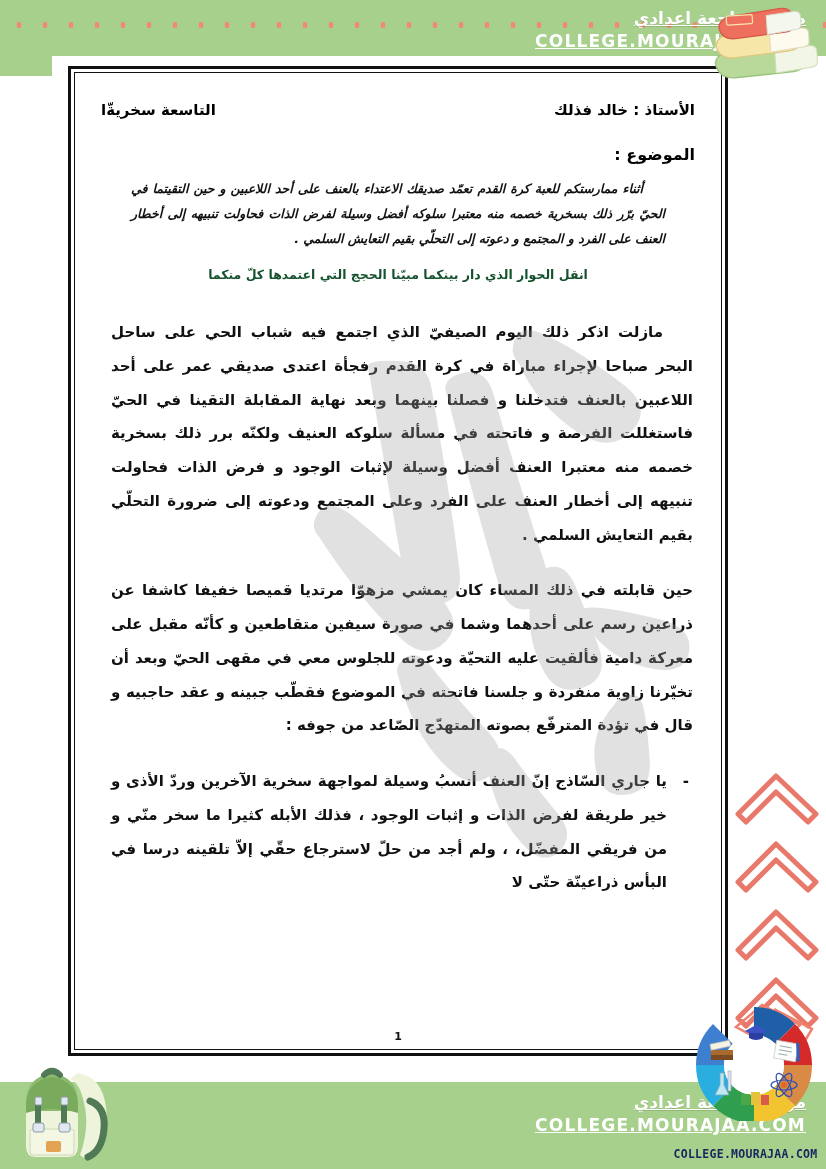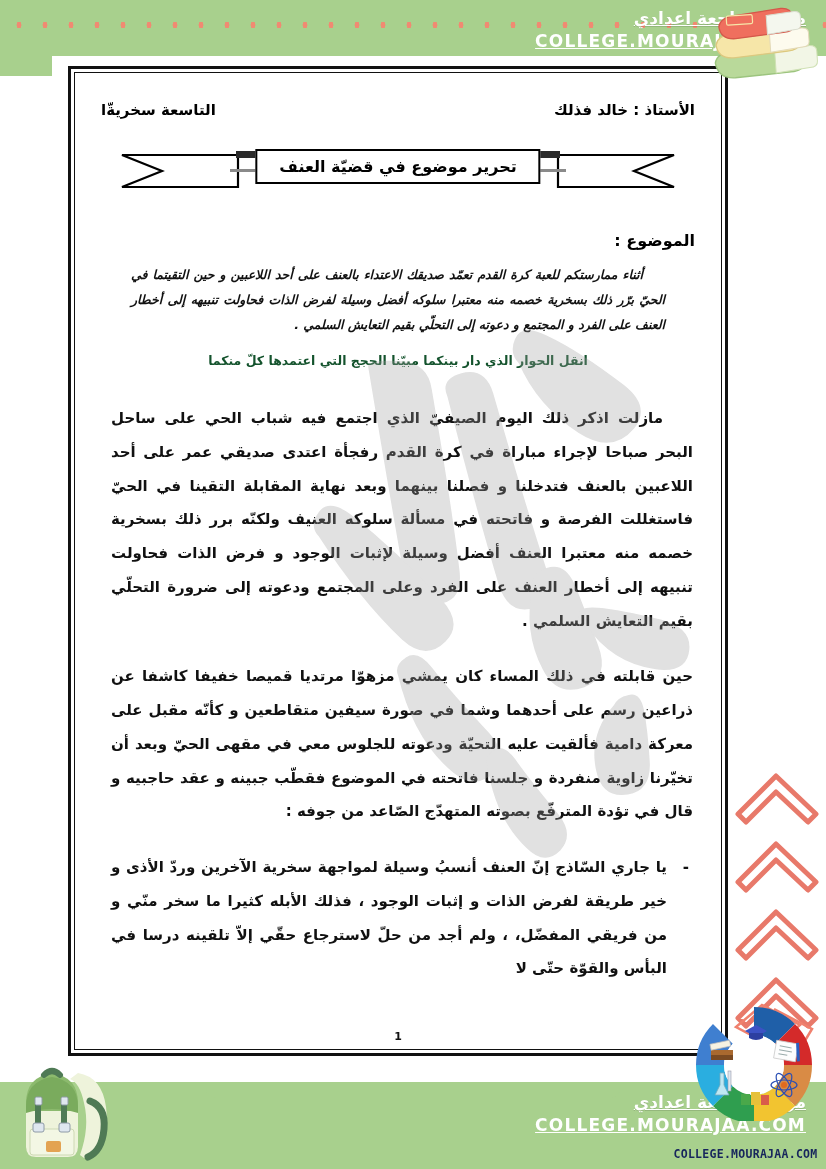--- a/index.html
+++ b/index.html
@@ -167,43 +167,33 @@
       </g>
     </svg>
 
     <div class="sheet-inner">
 
       <div class="doc-head">
         <span>الأستاذ : خالد فذلك</span>
         <span>التاسعة سخريةّا</span>
       </div>
 
-      <div class="ribbon-wrap">
-        <svg class="ribbon-svg" width="560" height="60" viewBox="0 0 560 60">
-          <path d="M4 14 L120 14 L120 46 L4 46 L44 30 Z" fill="#fff" stroke="#000" stroke-width="2.2"></path>
-          <path d="M556 14 L440 14 L440 46 L556 46 L516 30 Z" fill="#fff" stroke="#000" stroke-width="2.2"></path>
-          <rect x="118" y="10" width="56" height="7" fill="#2b2b2b"></rect>
-          <rect x="386" y="10" width="56" height="7" fill="#2b2b2b"></rect>
-          <rect x="112" y="28" width="336" height="3" fill="#8a8a8a"></rect>
-        </svg>
-        <div class="ribbon-label">تحرير موضوع في قضيّة العنف</div>
-      </div>
 
       <div class="subject-title">الموضوع :</div>
 
       <div class="prompt"><span class="indent"></span><span>أثناء ممارستكم للعبة كرة القدم تعمّد صديقك الاعتداء بالعنف على أحد اللاعبين و حين التقيتما في الحيّ برّر ذلك بسخرية خصمه منه معتبرا سلوكه أفضل وسيلة لفرض الذات   فحاولت   تنبيهه إلى أخطار العنف على الفرد و المجتمع و دعوته إلى التحلّي بقيم التعايش السلمي .</span></div>
 
       <div class="instruction">انقل الحوار الذي دار بينكما مبيّنا  الحجج التي اعتمدها كلّ منكما</div>
 
       <div class="body-block">
         <div class="para"><span class="indent"></span><span>مازلت اذكر ذلك اليوم الصيفيّ  الذي اجتمع فيه شباب الحي على ساحل البحر  صباحا لإجراء مباراة في كرة القدم رفجأة اعتدى صديقي عمر على أحد اللاعبين بالعنف  فتدخلنا و فصلنا بينهما وبعد نهاية المقابلة التقينا في الحيّ فاستغللت الفرصة و فاتحته في مسألة سلوكه العنيف ولكنّه برر ذلك بسخرية خصمه منه معتبرا العنف أفضل وسيلة لإثبات الوجود و فرض الذات فحاولت تنبيهه إلى  أخطار  العنف  على  الفرد   وعلى  المجتمع  ودعوته  إلى  ضرورة التحلّي بقيم التعايش السلمي .</span></div>
         <div class="para"><span>حين قابلته في ذلك المساء كان يمشي مزهوّا  مرتديا قميصا خفيفا كاشفا عن ذراعين رسم على أحدهما وشما في صورة سيفين متقاطعين و كأنّه مقبل على معركة دامية   فألقيت عليه التحيّة ودعوته للجلوس معي في مقهى الحيّ وبعد أن تخيّرنا زاوية  منفردة  و  جلسنا فاتحته في الموضوع فقطّب جبينه و عقد حاجبيه و قال في تؤدة المترفّع بصوته المتهدّج الصّاعد من جوفه :</span></div>
         <div class="dialogue">
           <span class="dash">-</span>
-          <span>يا جاري السّاذج إنّ العنف أنسبُ وسيلة لمواجهة  سخرية الآخرين وردّ الأذى  و خير طريقة لفرض الذات و إثبات الوجود ، فذلك الأبله كثيرا ما سخر منّي و من فريقي المفضّل، ، ولم أجد من حلّ لاسترجاع حقّي إلاّ تلقينه درسا في البأس والقوّة حتّى لا</span>
+          <span>يا جاري السّاذج إنّ العنف أنسبُ وسيلة لمواجهة  سخرية الآخرين وردّ الأذى  و خير طريقة لفرض الذات و إثبات الوجود ، فذلك الأبله كثيرا ما سخر منّي و من فريقي المفضّل، ، ولم أجد من حلّ لاسترجاع حقّي إلاّ تلقينه درسا في البأس ذراعينّة حتّى لا</span>
         </div>
       </div>
 
       <div class="page-num">1</div>
     </div>
   </div>
 
   <svg class="chevrons" viewBox="0 0 96 300">
     <g fill="none" stroke="#e8796a" stroke-width="5" stroke-linejoin="round" stroke-linecap="round">
       <path d="M8 62 L46 24 L86 62 L78 70 L46 40 L16 70 Z"></path>

